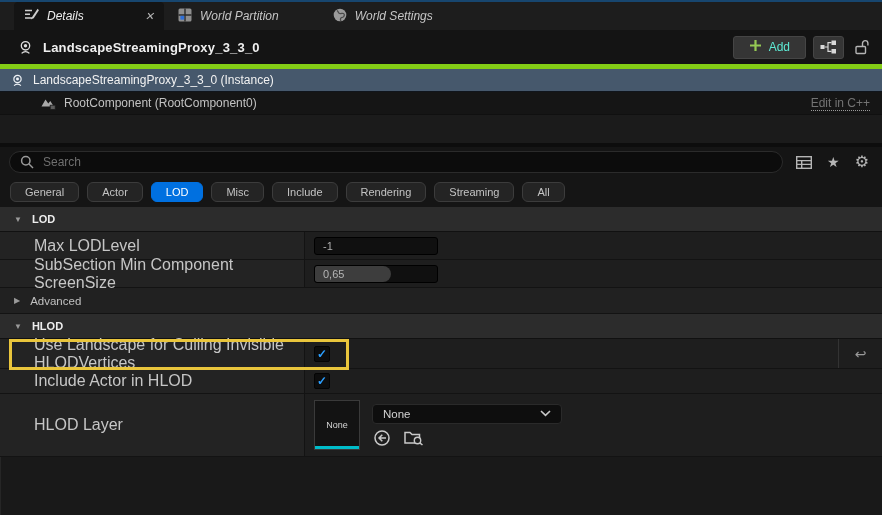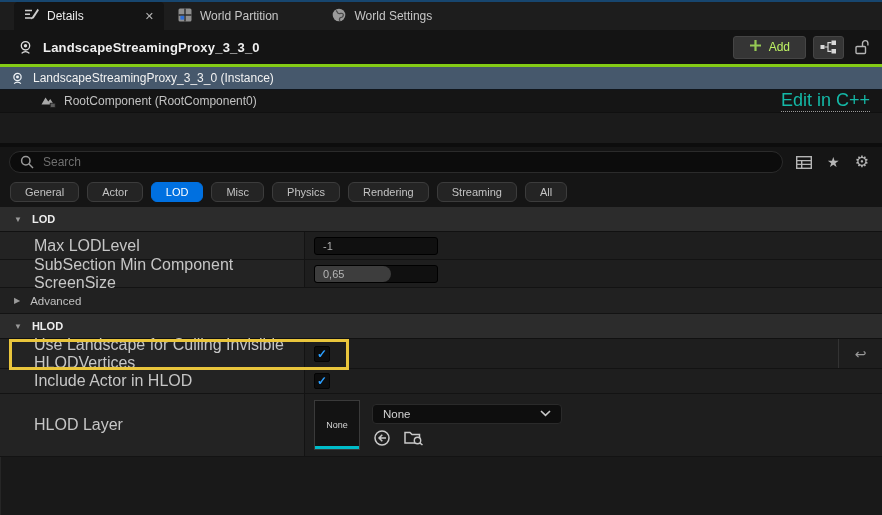--- a/index.html
+++ b/index.html
@@ -3,41 +3,41 @@
 <meta charset="utf-8">
 <style>
   * { box-sizing: border-box; margin: 0; padding: 0; }
   html,body { width:882px; height:515px; background:#0f0f0f; overflow:hidden;
               font-family:"Liberation Sans", sans-serif; }
   .app { position:relative; width:882px; height:515px; background:#141414; display:flex; flex-direction:column; }
 
   
   .topline { height:2px; background:#17466f; }
   .tabbar { height:28px; background:#1d1d1d; display:flex; align-items:stretch; }
-  .tab { display:flex; align-items:center; gap:8px; font-size:12px; color:#c6c6c6; cursor:pointer; }
+  .tab { display:flex; align-items:center; gap:8px; font-size:12px; color:#c6c6c6; cursor:pointer;font-style:italic; }
   .tab.active { background:#141414; color:#ececec; margin-left:14px; width:150px; padding:0 10px; border-radius:4px 4px 0 0; }
   .tab.inactive { padding:0 14px; }
   .tab .close { margin-left:auto; color:#b5b5b5; font-size:11px; }
   .tab.ws { margin-left:26px; }
 
   
   .header { height:34px; background:#141414; display:flex; align-items:center; padding:0 10px; }
   .header .title { margin-left:10px; font-size:13px; color:#efefef; letter-spacing:.2px;font-weight:bold; }
   .add-btn { margin-left:auto; height:23px; background:#353535; border:1px solid #454545; border-radius:3px;
-             display:flex; align-items:center; gap:7px; padding:0 15px; color:#bef264; font-size:12px; cursor:pointer; }
+             display:flex; align-items:center; gap:7px; padding:0 15px; color:#5eead4; font-size:12px; cursor:pointer; }
   .sq-btn { width:31px; height:23px; background:#353535; border:1px solid #454545; border-radius:3px;
             margin-left:7px; display:flex; align-items:center; justify-content:center; cursor:pointer; }
   .lock { margin-left:11px; margin-right:3px; cursor:pointer; display:flex; }
 
   
-  .tree { height:79px; background:#1b1b1b; border-top:3px solid #84cc16; }
+  .tree { height:79px; background:#1b1b1b; border-top:5px solid #84cc16; }
   .trow { height:23px; display:flex; align-items:center; font-size:12px; cursor:pointer; }
   .trow.selected { background:#46586c; color:#f2f2f2; padding-left:11px; gap:9px; border-bottom:1px solid #10151c; }
   .trow.root { background:#151515; color:#c2c2c2; padding-left:41px; gap:8px; border-bottom:1px solid #101010;justify-content:flex-end; }
-  .editcpp { margin-left:auto; margin-right:12px; color:#14b8a6; border-bottom:1px dotted #9a9a9a; font-size:18px; cursor:pointer; }
+  .editcpp { margin-left:auto; margin-right:12px; color:#737373; border-bottom:1px dotted #9a9a9a; font-size:12px; cursor:pointer; }
 
   .gap { height:4px; background:#0d0d0d; }
 
   
   .searchrow { height:30px; background:#151515; display:flex; align-items:center; padding:0 9px; }
   .searchbox { flex:1; height:22px; background:#0c0c0c; border:1px solid #2b2b2b; border-radius:12px;
                display:flex; align-items:center; padding:0 10px; gap:9px; }
   .searchbox input { flex:1; background:transparent; border:none; outline:none; color:#cfcfcf; font-size:12px;
                      font-family:"Liberation Sans", sans-serif; }
   .searchbox input::placeholder { color:#6f6f6f; }
@@ -207,21 +207,21 @@
       <span class="glyph" style="font-size:14px;">★</span>
       <span class="glyph" style="font-size:16px;">⚙</span>
     </div>
   </div>
 
   <div class="filterrow">
     <div class="fbtn">General</div>
     <div class="fbtn">Actor</div>
     <div class="fbtn active">LOD</div>
     <div class="fbtn">Misc</div>
-    <div class="fbtn">Physics</div>
+    <div class="fbtn">Include</div>
     <div class="fbtn">Rendering</div>
     <div class="fbtn">Streaming</div>
     <div class="fbtn">All</div>
   </div>
 
   <div class="props">
 
     <div class="cat">
       <span class="caret">▼</span>
       <span>LOD</span>

